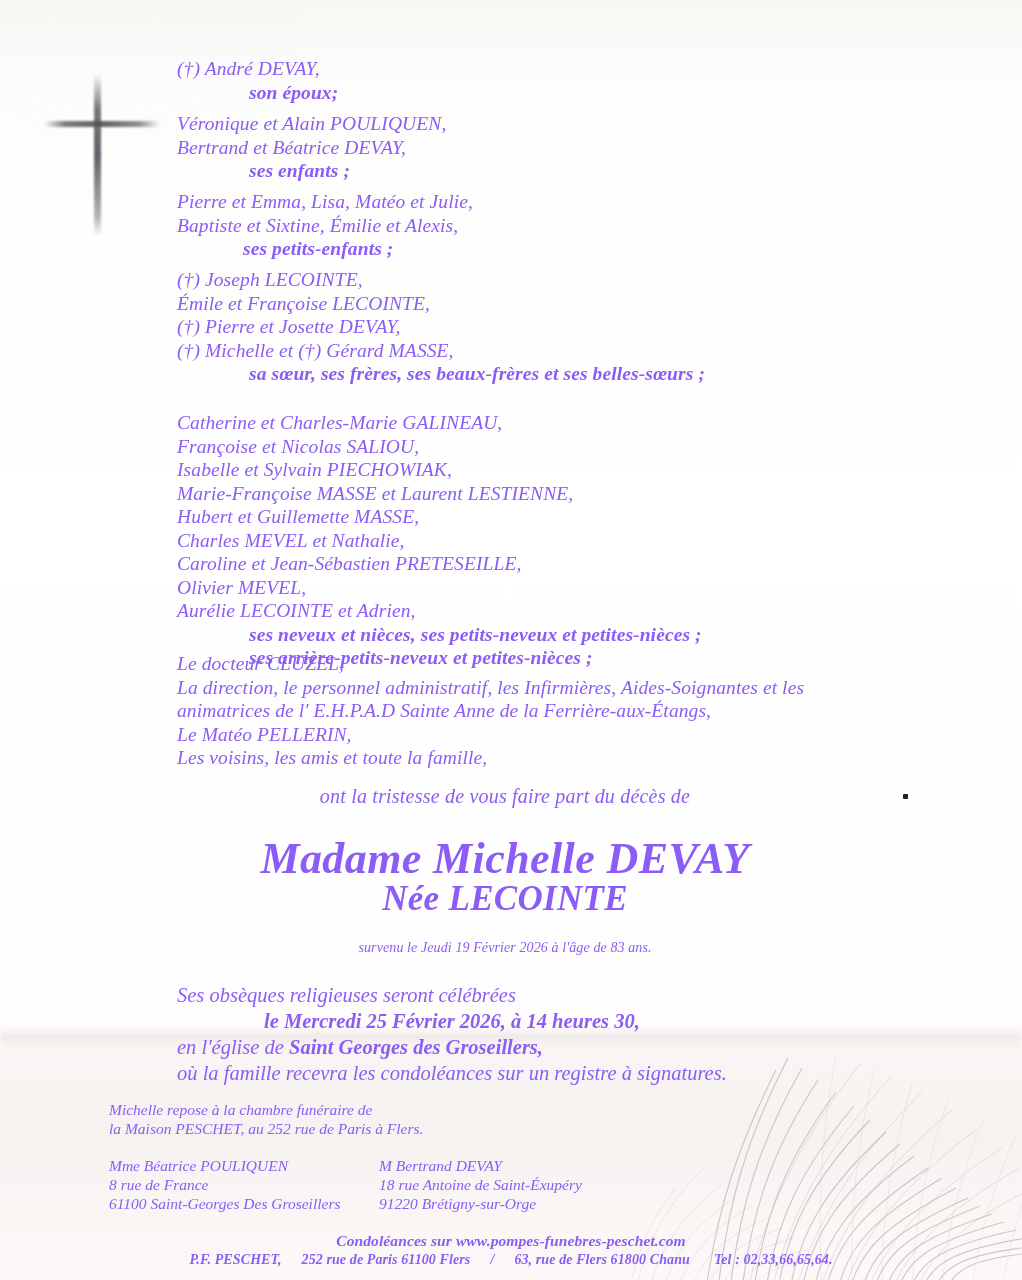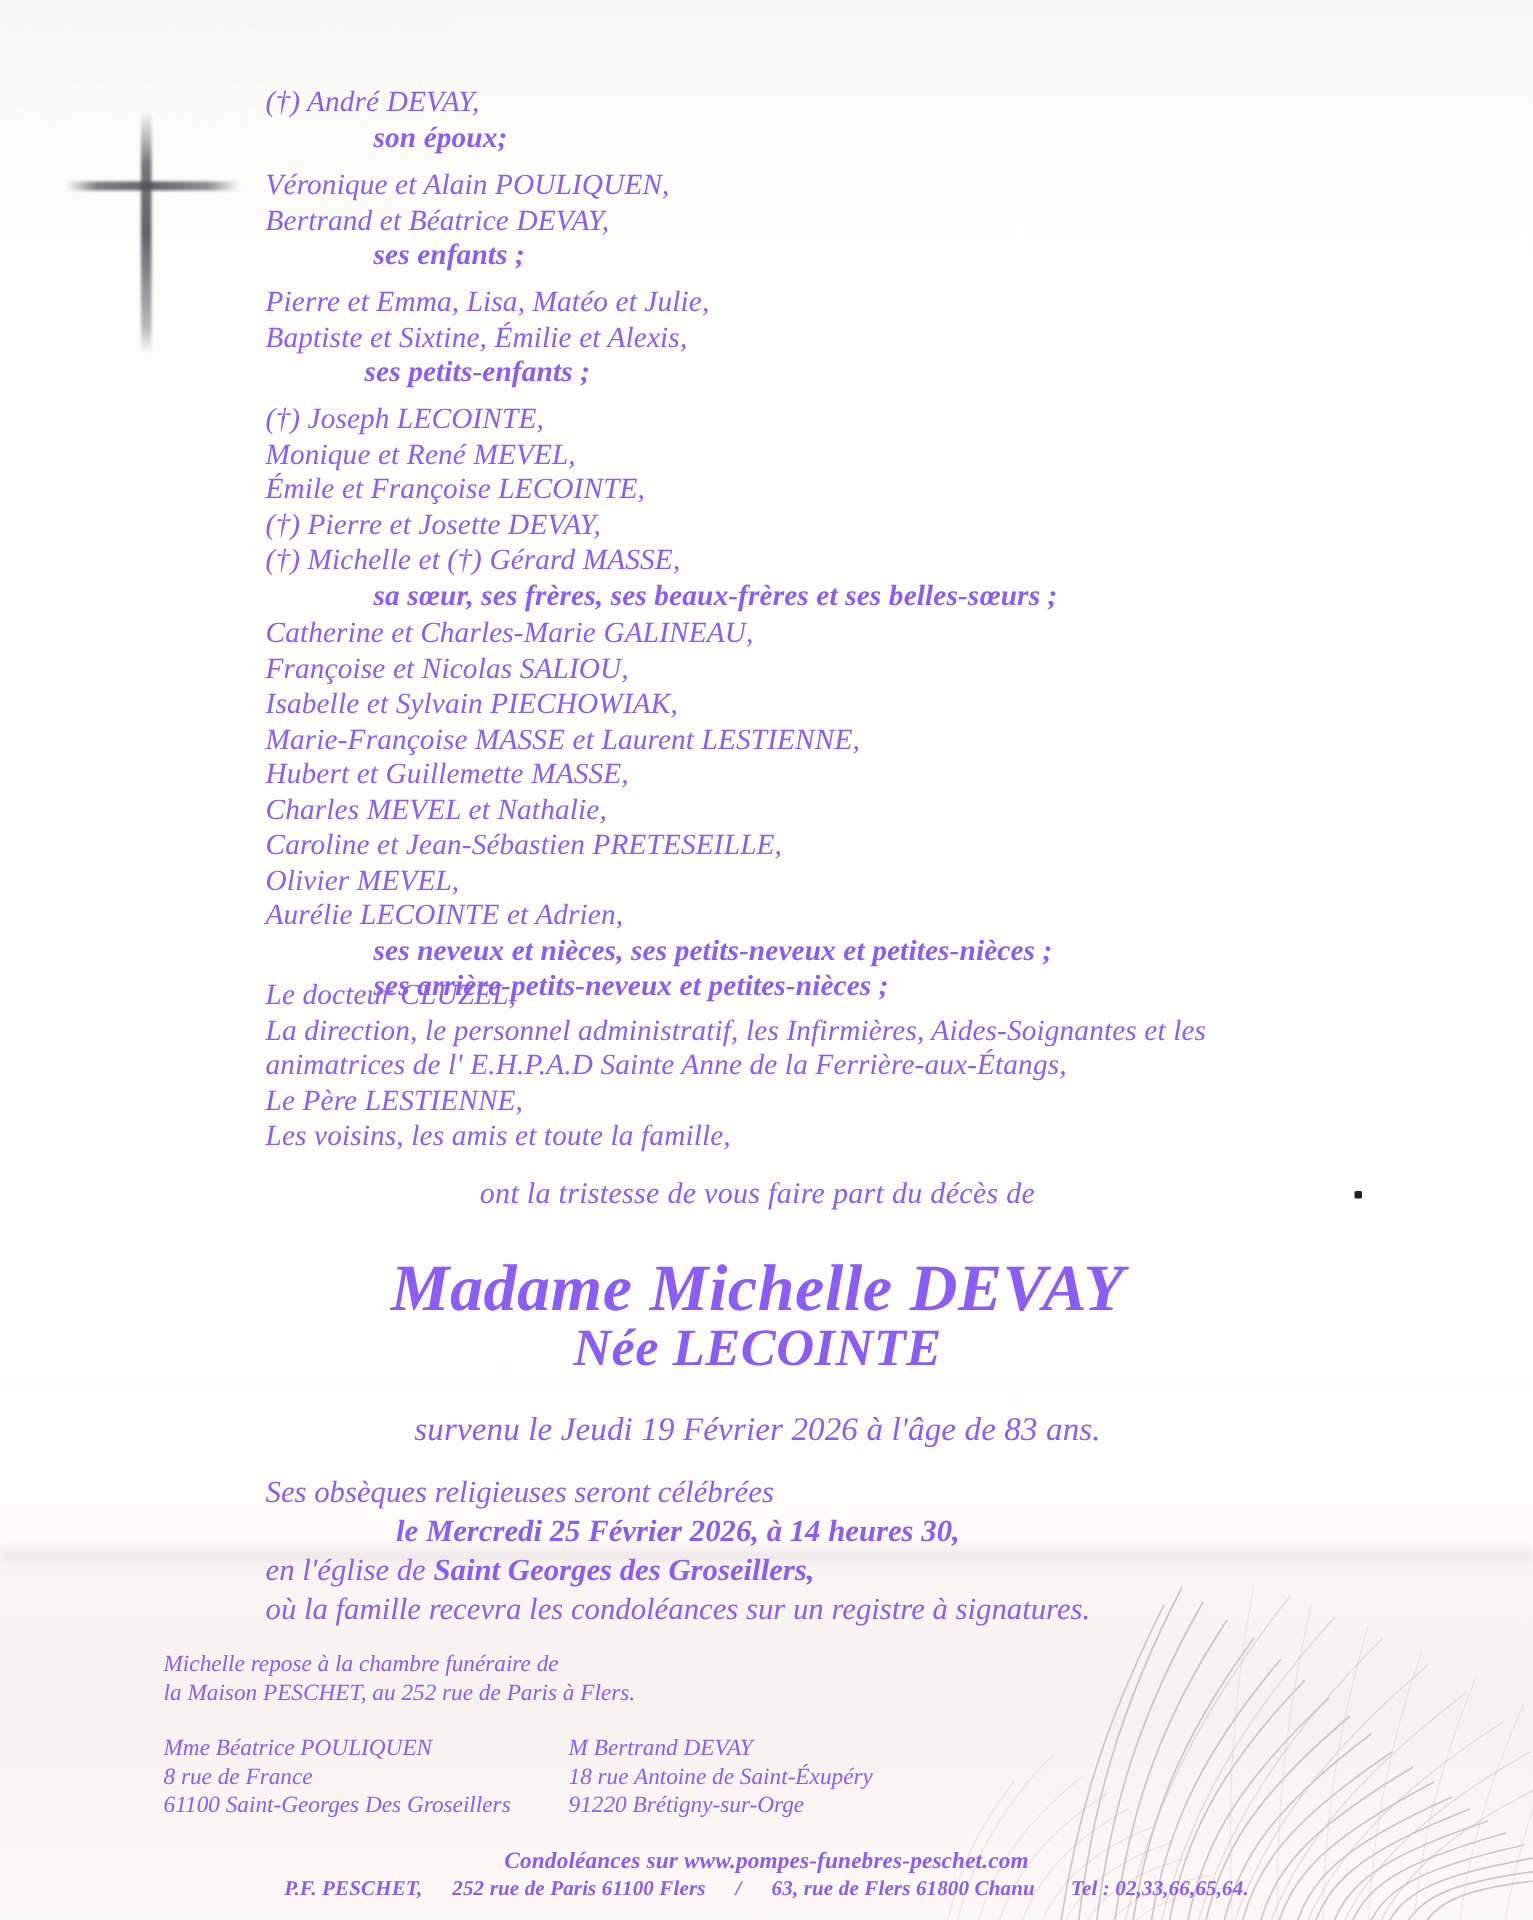--- a/index.html
+++ b/index.html
@@ -154,21 +154,21 @@
   }
   .name-nee {
     font-style: italic;
     font-weight: bold;
     font-size: 35px;
     letter-spacing: .3px;
     white-space: nowrap;
   }
   .survenu {
     font-style: italic;
-    font-size: 22px;
+    font-size: 14px;
     letter-spacing: .1px;
   }
 
   
   .obs .l {
     font-style: italic;
     font-size: 20.5px;
     line-height: 26px;
     white-space: nowrap;
   }
@@ -322,21 +322,20 @@
     </div>
 
     <div class="blk" style="top:112px">
       <div class="ln">Véronique et Alain POULIQUEN,</div>
       <div class="ln">Bertrand et Béatrice DEVAY,</div>
       <div class="rel ind1">ses enfants ;</div>
     </div>
 
     <div class="blk" style="top:268px">
       <div class="ln">(†) Joseph LECOINTE,</div>
-      <div class="ln">Monique et René MEVEL,</div>
       <div class="ln">Émile et Françoise LECOINTE,</div>
       <div class="ln">(†) Pierre et Josette DEVAY,</div>
       <div class="ln">(†) Michelle et (†) Gérard MASSE,</div>
       <div class="rel ind3">sa sœur, ses frères, ses beaux-frères et ses belles-sœurs ;</div>
     </div>
 
     <div class="blk" style="top:411px">
       <div class="ln">Catherine et Charles-Marie GALINEAU,</div>
       <div class="ln">Françoise et Nicolas SALIOU,</div>
       <div class="ln">Isabelle et Sylvain PIECHOWIAK,</div>
@@ -347,21 +346,21 @@
       <div class="ln">Olivier MEVEL,</div>
       <div class="ln">Aurélie LECOINTE et Adrien,</div>
       <div class="rel ind3">ses neveux et nièces, ses petits-neveux et petites-nièces ;</div>
       <div class="rel ind3">ses arrière-petits-neveux et petites-nièces ;</div>
     </div>
 
     <div class="blk" style="top:652px">
       <div class="ln">Le docteur CLUZEL,</div>
       <div class="ln">La direction, le personnel administratif, les Infirmières, Aides-Soignantes et les</div>
       <div class="ln">animatrices de l' E.H.P.A.D Sainte Anne de la Ferrière-aux-Étangs,</div>
-      <div class="ln">Le Père LESTIENNE,</div>
+      <div class="ln">Le Matéo PELLERIN,</div>
       <div class="ln">Les voisins, les amis et toute la famille,</div>
     </div>
 
     <div class="ctr faire-part" style="top:785px">ont la tristesse de vous faire part du décès de</div>
     <div class="ctr name-main" style="top:833px">Madame Michelle DEVAY</div>
     <div class="ctr name-nee" style="top:879px">Née LECOINTE</div>
     <div class="ctr survenu" style="top:940px">survenu le Jeudi 19 Février 2026 à l'âge de 83 ans.</div>
 
     <div class="blk obs" style="top:982px">
       <div class="l">Ses obsèques religieuses seront célébrées</div>

